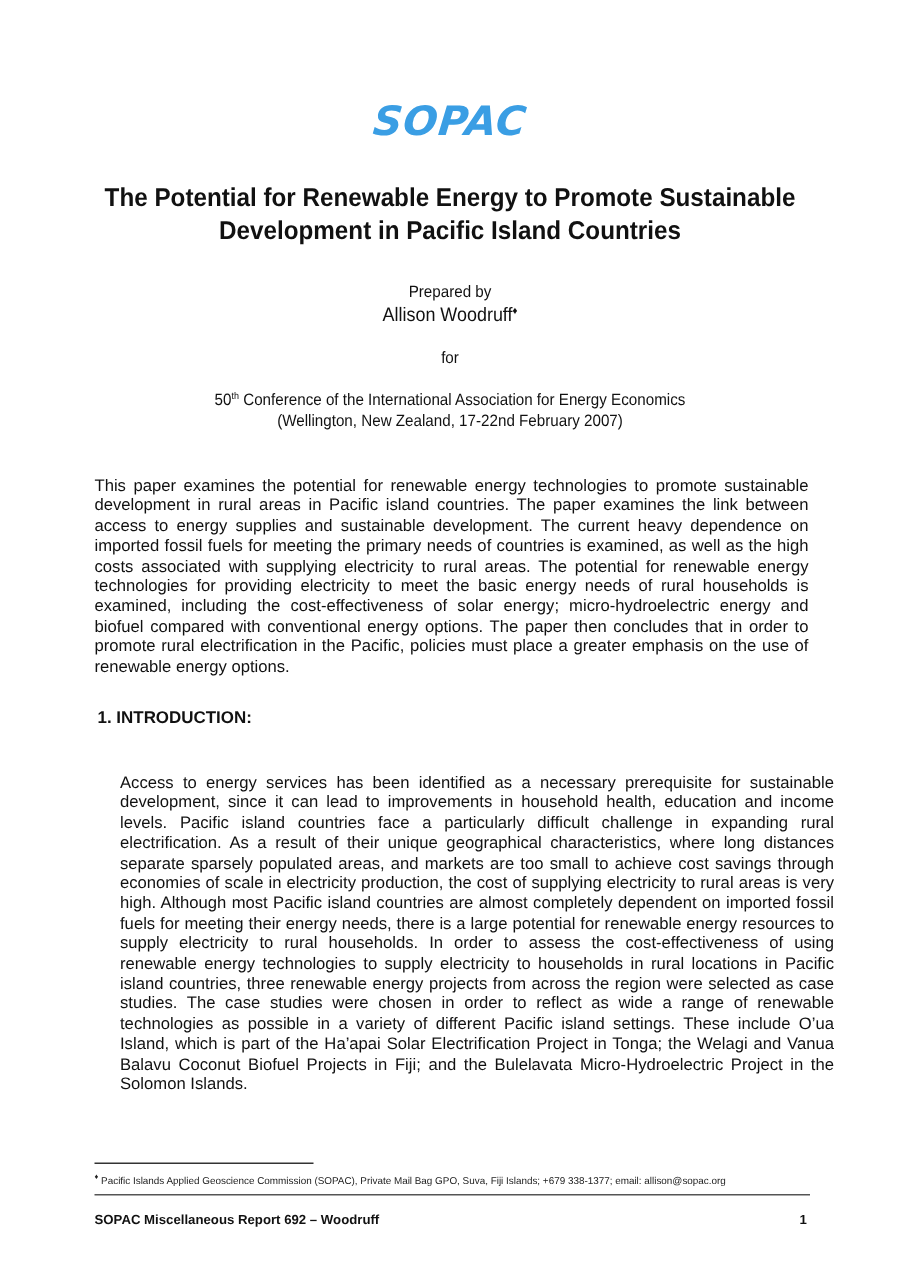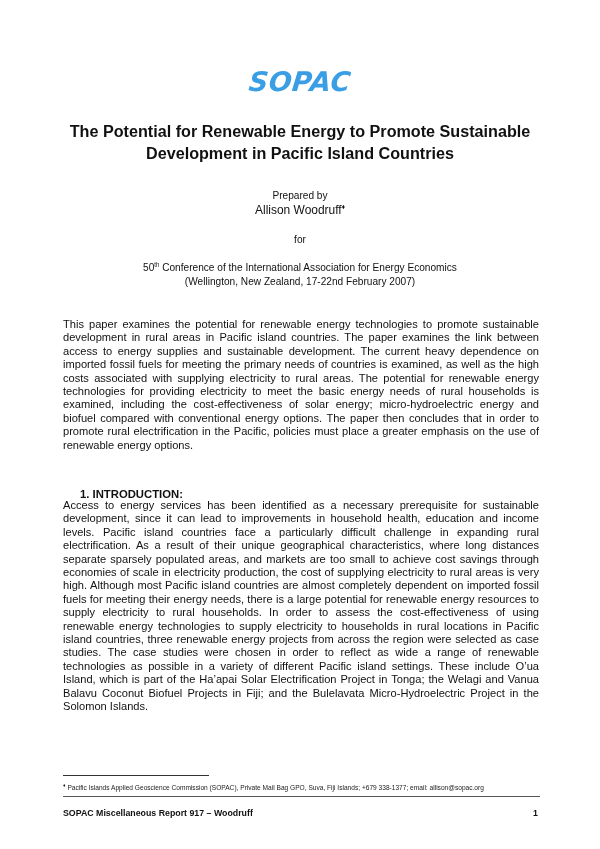--- a/index.html
+++ b/index.html
@@ -12,23 +12,23 @@
              font-weight: bold; font-size: 17.2px; line-height: 22px; color: #111;
              transform: scaleX(0.94); transform-origin: center; }
     .prepared { position: absolute; top: 189px; left: 0; width: 600px; text-align: center; font-size: 11px; transform: scaleX(0.92); }
     .author { position: absolute; top: 202px; left: 0; width: 600px; text-align: center; font-size: 13px; transform: scaleX(0.92); }
     .author sup { font-size: 7px; vertical-align: 5px; }
     .for { position: absolute; top: 233px; left: 0; width: 600px; text-align: center; font-size: 11px; transform: scaleX(0.92); }
     .conf { position: absolute; top: 258px; left: 0; width: 600px; text-align: center; font-size: 11px; line-height: 14px; transform: scaleX(0.92); }
     .conf sup { font-size: 6.5px; vertical-align: 4px; }
     .abstract { position: absolute; top: 318px; left: 63px; width: 476px; font-size: 11.1px; line-height: 13.4px;
                 text-align: justify; margin: 0; }
-    .heading { position: absolute; top: 471px; left: 63px; font-weight: bold; font-size: 11.3px; margin: 17px; }
+    .heading { position: absolute; top: 471px; left: 63px; font-weight: bold; font-size: 11.3px; margin: 2px; }
     .body-text { position: absolute; top: 499px; left: 63px; width: 476px; font-size: 11.1px; line-height: 13.4px;
-                 text-align: justify; margin: 0; }
+                 text-align: justify; margin: 17px; }
     .fn-rule { position: absolute; top: 775px; left: 63px; width: 146px; height: 0; border-top: 1px solid #333; }
     .footnote { position: absolute; top: 782px; left: 63px; font-size: 6.6px; color: #222; white-space: nowrap; }
     .footnote sup { font-size: 5px; }
     .footer-rule { position: absolute; top: 796px; left: 63px; width: 477px; height: 0; border-top: 1px solid #555; }
     .footer-left { position: absolute; top: 808px; left: 63px; font-weight: bold; font-size: 8.8px; }
     .footer-right { position: absolute; top: 808px; left: 533px; font-weight: bold; font-size: 8.8px; }
   </style>
 </head>
 <body>
 
@@ -56,14 +56,14 @@
 <h2 class="heading">1. INTRODUCTION:</h2>
 
 <p class="body-text">Access to energy services has been identified as a necessary prerequisite for sustainable development, since it can lead to improvements in household health, education and income levels. Pacific island countries face a particularly difficult challenge in expanding rural electrification. As a result of their unique geographical characteristics, where long distances separate sparsely populated areas, and markets are too small to achieve cost savings through economies of scale in electricity production, the cost of supplying electricity to rural areas is very high. Although most Pacific island countries are almost completely dependent on imported fossil fuels for meeting their energy needs, there is a large potential for renewable energy resources to supply electricity to rural households. In order to assess the cost-effectiveness of using renewable energy technologies to supply electricity to households in rural locations in Pacific island countries, three renewable energy projects from across the region were selected as case studies. The case studies were chosen in order to reflect as wide a range of renewable technologies as possible in a variety of different Pacific island settings. These include O’ua Island, which is part of the Ha’apai Solar Electrification Project in Tonga; the Welagi and Vanua Balavu Coconut Biofuel Projects in Fiji; and the Bulelavata Micro-Hydroelectric Project in the Solomon Islands.</p>
 
 <div class="fn-rule"></div>
 <div class="footnote">
   <sup>♦</sup><span> Pacific Islands Applied Geoscience Commission (SOPAC), Private Mail Bag GPO, Suva, Fiji Islands; +679 338-1377; email: allison@sopac.org</span>
 </div>
 
 <div class="footer-rule"></div>
-<div class="footer-left">SOPAC Miscellaneous Report 917 – Woodruff</div>
+<div class="footer-left">SOPAC Miscellaneous Report 692 – Woodruff</div>
 <div class="footer-right">1</div>
 
 </body></html>

